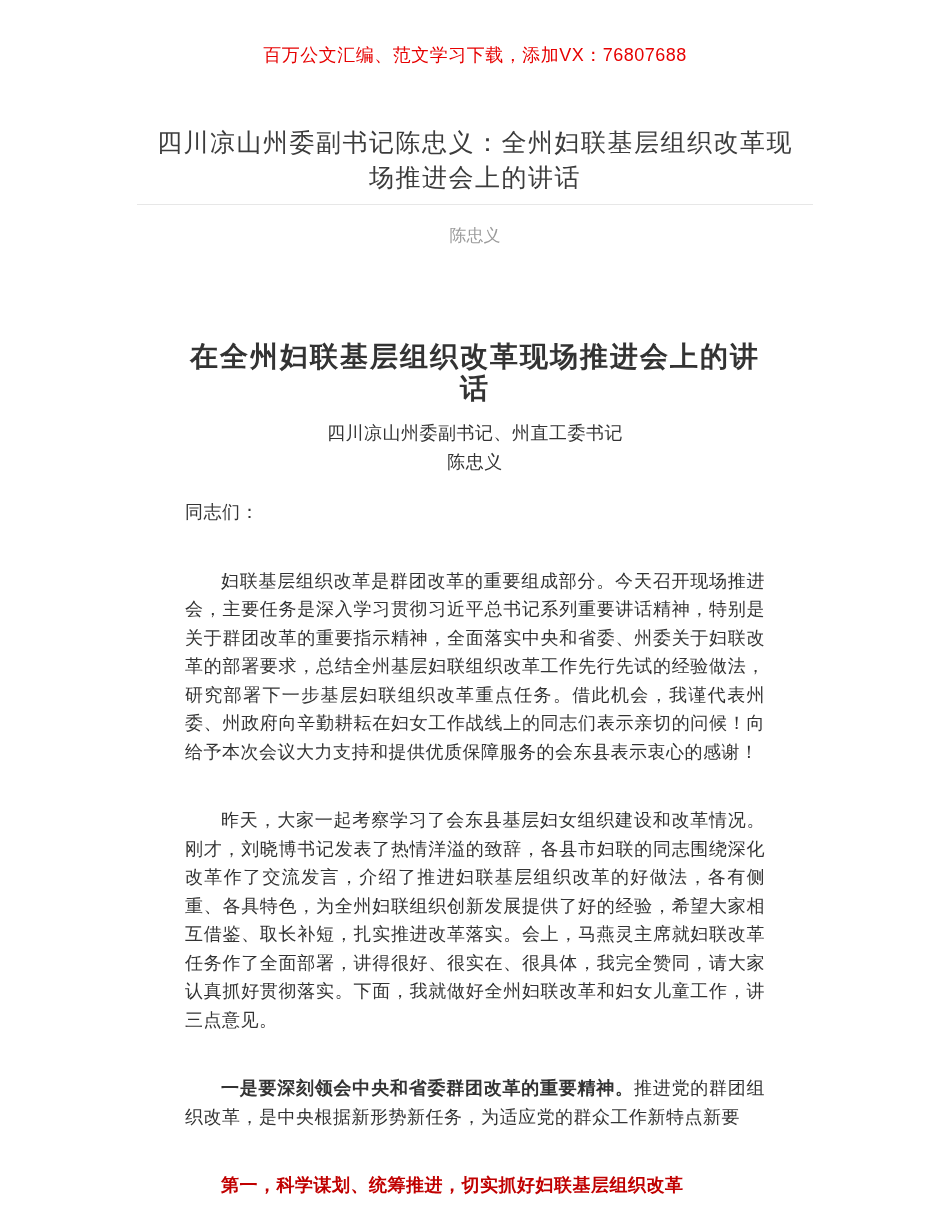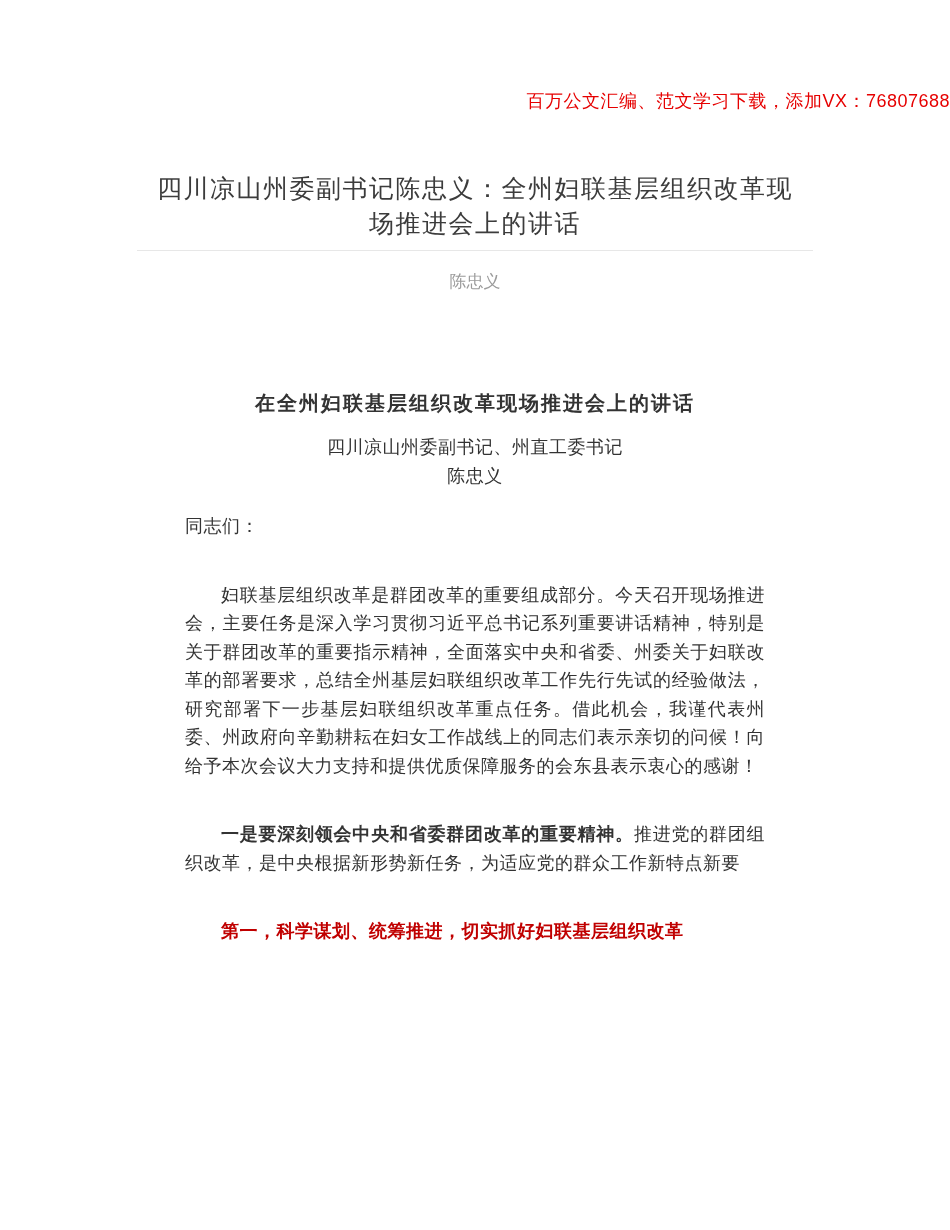--- a/index.html
+++ b/index.html
@@ -5,22 +5,22 @@
   * { margin: 0; padding: 0; box-sizing: border-box; }
   html, body { background: #ffffff; }
   body {
     width: 950px;
     min-height: 1230px;
     overflow: hidden;
     font-family: "Liberation Sans", "DejaVu Sans", sans-serif;
     color: #333333;
   }
   .banner {
-    padding-top: 88px;
-    text-align: right;
+    padding-top: 42px;
+    text-align: center;
     font-size: 18px;
     line-height: 26px;
     color: #e60000;
     letter-spacing: 0.5px;
   }
   .container {
     width: 676px;
     margin: 0 auto;
     text-align: center;
   }
@@ -50,21 +50,21 @@
     margin: 0 auto;
     font-size: 18px;
     line-height: 28.5px;
     letter-spacing: 0.5px;
     text-align: justify;
     color: #333333;
   }
   .doc-heading {
     margin-top: 94px;
     text-align: center;
-    font-size: 20px;
+    font-size: 28px;
     line-height: 32px;
     font-weight: bold;
     letter-spacing: 2px;
     color: #333333;
   }
   .byline { text-align: center; }
   .byline-first { margin-top: 14px; }
   .salutation { margin-top: 22px; margin-bottom: 7px; }
   .para { text-indent: 2em; margin-top: 40px; }
   .section-heading {
@@ -85,15 +85,16 @@
     <div class="author">陈忠义</div>
   </div>
 </div>
 
 <div class="doc">
   <h2 class="doc-heading">在全州妇联基层组织改革现场推进会上的讲话</h2>
   <p class="byline byline-first">四川凉山州委副书记、州直工委书记</p>
   <p class="byline">陈忠义</p>
   <p class="salutation">同志们：</p>
   <p class="para">妇联基层组织改革是群团改革的重要组成部分。今天召开现场推进会，主要任务是深入学习贯彻习近平总书记系列重要讲话精神，特别是关于群团改革的重要指示精神，全面落实中央和省委、州委关于妇联改革的部署要求，总结全州基层妇联组织改革工作先行先试的经验做法，研究部署下一步基层妇联组织改革重点任务。借此机会，我谨代表州委、州政府向辛勤耕耘在妇女工作战线上的同志们表示亲切的问候！向给予本次会议大力支持和提供优质保障服务的会东县表示衷心的感谢！</p>
+  <p class="para">昨天，大家一起考察学习了会东县基层妇女组织建设和改革情况。刚才，刘晓博书记发表了热情洋溢的致辞，各县市妇联的同志围绕深化改革作了交流发言，介绍了推进妇联基层组织改革的好做法，各有侧重、各具特色，为全州妇联组织创新发展提供了好的经验，希望大家相互借鉴、取长补短，扎实推进改革落实。会上，马燕灵主席就妇联改革任务作了全面部署，讲得很好、很实在、很具体，我完全赞同，请大家认真抓好贯彻落实。下面，我就做好全州妇联改革和妇女儿童工作，讲三点意见。</p>
   <p class="para"><span class="lead-bold">一是要深刻领会中央和省委群团改革的重要精神。</span><span>推进党的群团组织改革，是中央根据新形势新任务，为适应党的群众工作新特点新要</span></p>
   <p class="para section-heading">第一，科学谋划、统筹推进，切实抓好妇联基层组织改革</p>
 </div>
 
 </body></html>

